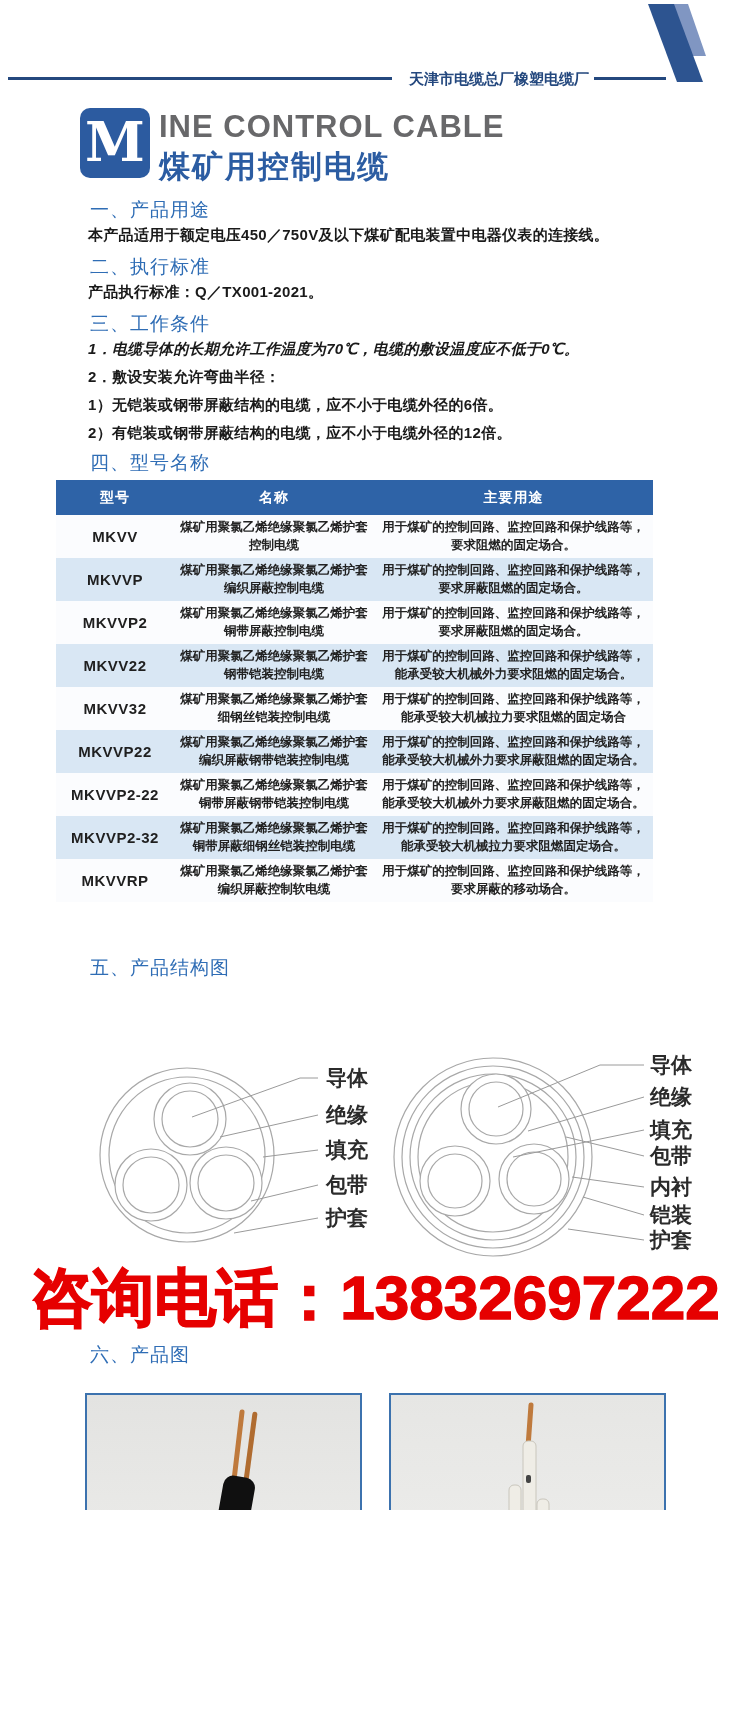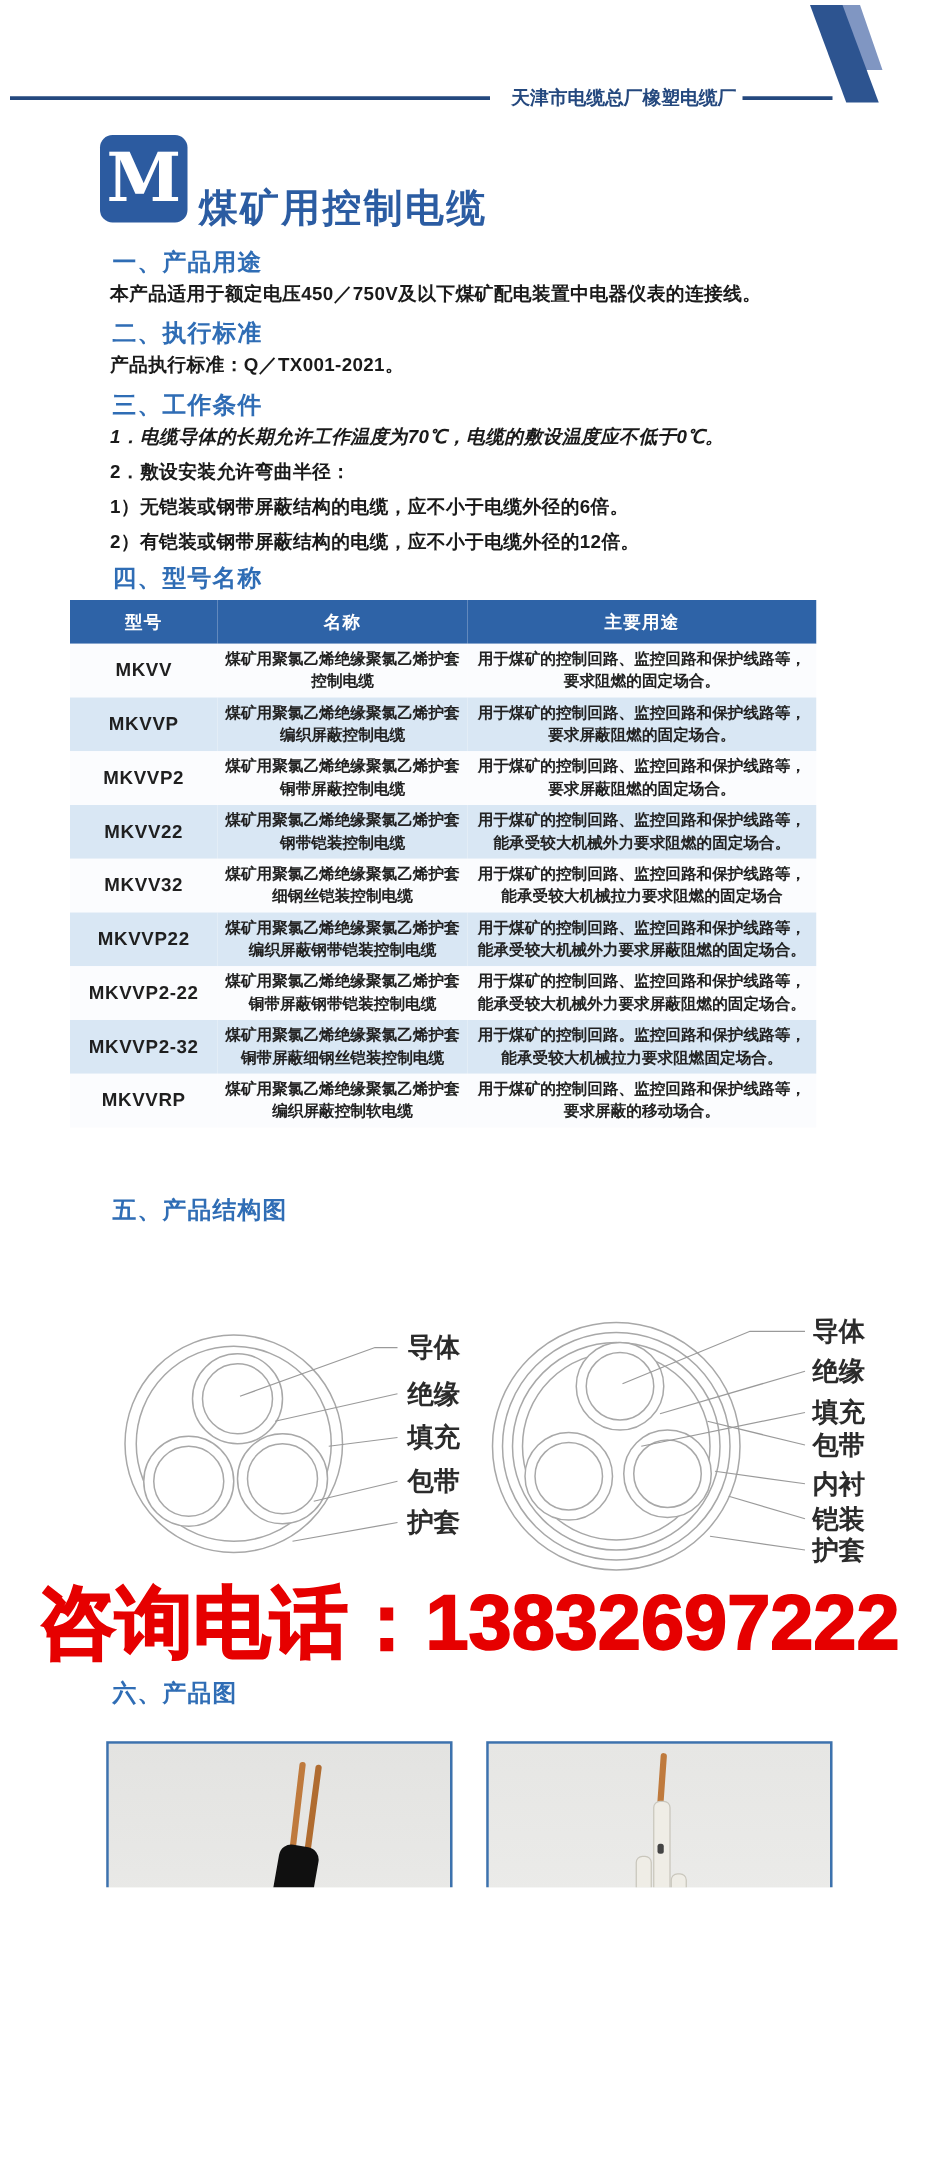--- a/index.html
+++ b/index.html
@@ -29,21 +29,21 @@
   .title-en {
     position:absolute; left:159px; top:109px; font-size:31px; font-weight:bold;
     color:#68686a; letter-spacing:1px; white-space:nowrap;
   }
   .title-cn {
     position:absolute; left:159px; top:146px; font-size:31px; font-weight:bold;
     color:#2b5ca2; letter-spacing:2px; white-space:nowrap;
   }
   
   .sec-h {
-    position:absolute; left:90px; font-size:19px; font-weight:bold;
+    position:absolute; left:90px; font-size:19px; font-weight:normal;
     color:#2f6db5; letter-spacing:1px; white-space:nowrap;
   }
   .body-text {
     position:absolute; left:88px; font-size:15px; font-weight:bold;
     color:#1a1a1a; letter-spacing:0.3px; white-space:nowrap;
   }
   
   .models {
     position:absolute; left:56px; top:480px; width:597px;
     border-collapse:collapse; table-layout:fixed;
@@ -87,20 +87,21 @@
   <div class="company">天津市电缆总厂橡塑电缆厂</div>
   <div class="rule rule-right"></div>
   <svg class="deco-svg" viewBox="0 0 750 92">
     <polygon points="666,4 688,4 706,56 684,56" fill="#8096c2"></polygon>
     <polygon points="648,4 674,4 703,82 677,82" fill="#2d5490"></polygon>
   </svg>
 
   <div class="m-badge">
     <span>M</span>
   </div>
+  <div class="title-en">INE CONTROL CABLE</div>
   <div class="title-cn">煤矿用控制电缆</div>
 
   <div class="sec-h" style="top:197px;">一、产品用途</div>
   <div class="body-text" style="top:226px;">本产品适用于额定电压450／750V及以下煤矿配电装置中电器仪表的连接线。</div>
 
   <div class="sec-h" style="top:254px;">二、执行标准</div>
   <div class="body-text" style="top:283px;">产品执行标准：Q／TX001-2021。</div>
 
   <div class="sec-h" style="top:311px;">三、工作条件</div>
   <div class="body-text" style="top:340px;font-style:italic;">1．电缆导体的长期允许工作温度为70℃，电缆的敷设温度应不低于0℃。</div>

